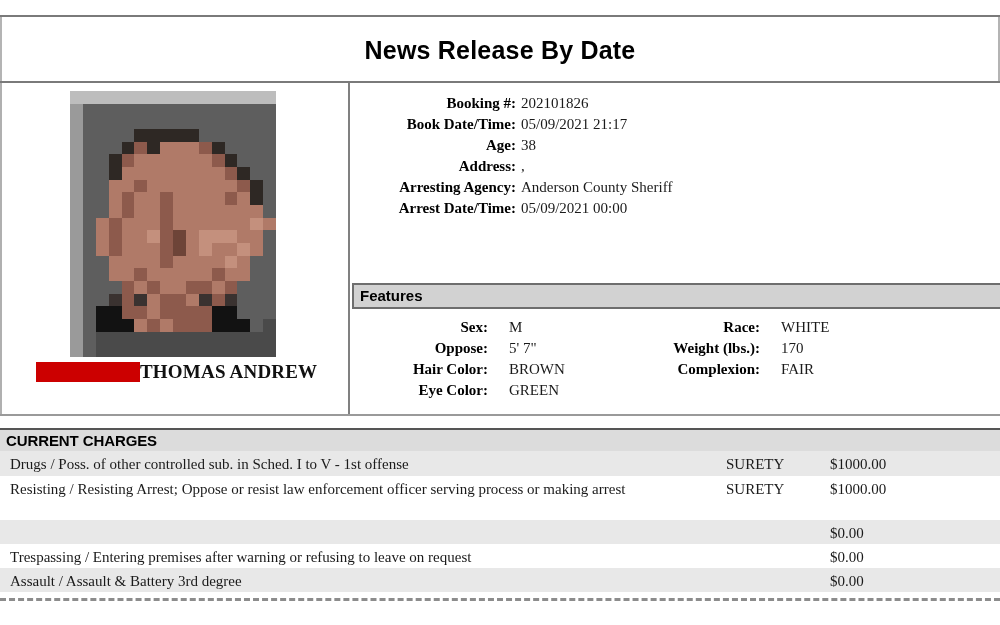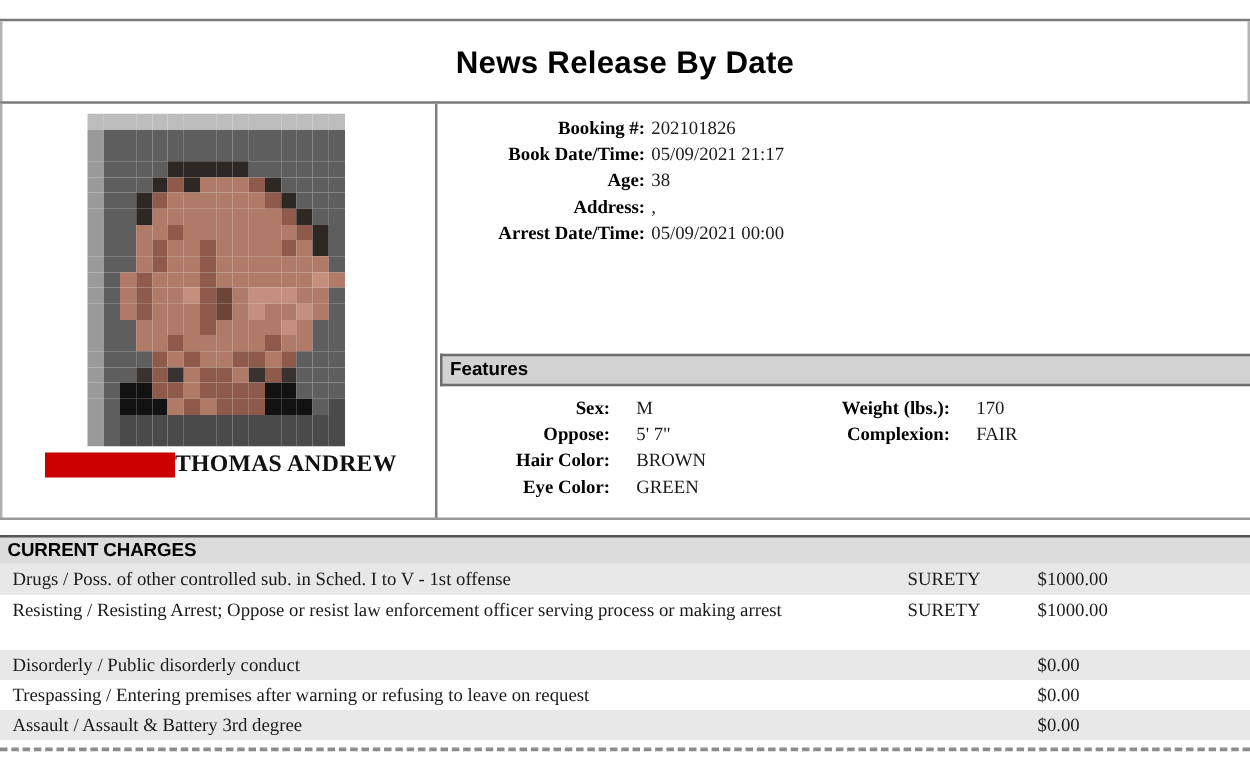--- a/index.html
+++ b/index.html
@@ -612,35 +612,37 @@
 
   <div class="photo-caption">
     <span class="redact redact-caption"></span><span class="caption-name">THOMAS ANDREW</span>
   </div>
 
   <div class="info-block" id="info-block">
       <div class="info-row"><span class="info-label">Booking #:</span><span class="info-value">202101826</span></div>
       <div class="info-row"><span class="info-label">Book Date/Time:</span><span class="info-value">05/09/2021 21:17</span></div>
       <div class="info-row"><span class="info-label">Age:</span><span class="info-value">38</span></div>
       <div class="info-row"><span class="info-label">Address:</span><span class="info-value">,</span></div>
+      <div class="info-row"><span class="info-label">Arresting Agency:</span><span class="info-value">Anderson County Sheriff</span></div>
       <div class="info-row"><span class="info-label">Arrest Date/Time:</span><span class="info-value">05/09/2021 00:00</span></div>
     </div>
 
   <div class="features-box">
     <div class="features-head">
       <span>Features</span>
     </div>
     <div class="features-body">
       <div class="feat-col feat-col-left" id="feat-left">
           <div class="feat-row"><span class="feat-label">Sex:</span><span class="feat-value">M</span></div>
           <div class="feat-row"><span class="feat-label">Oppose:</span><span class="feat-value">5'  7"</span></div>
           <div class="feat-row"><span class="feat-label">Hair Color:</span><span class="feat-value">BROWN</span></div>
           <div class="feat-row"><span class="feat-label">Eye Color:</span><span class="feat-value">GREEN</span></div>
         </div>
       <div class="feat-col feat-col-right" id="feat-right">
+          <div class="feat-row"><span class="feat-label">Race:</span><span class="feat-value">WHITE</span></div>
           <div class="feat-row"><span class="feat-label">Weight (lbs.):</span><span class="feat-value">170</span></div>
           <div class="feat-row"><span class="feat-label">Complexion:</span><span class="feat-value">FAIR</span></div>
         </div>
     </div>
   </div>
 
   <div class="panel-rule-bottom"></div>
 </div>
 
 <div class="charges">
@@ -652,21 +654,20 @@
         <div class="charge-desc">Drugs / Poss. of other controlled sub. in Sched. I  to V - 1st offense</div>
         <div class="charge-type">SURETY</div>
         <div class="charge-amount">$1000.00</div>
       </div>
       <div class="charge-row plain" style="height: 44px;">
         <div class="charge-desc">Resisting / Resisting Arrest; Oppose or resist law enforcement officer serving process or making arrest</div>
         <div class="charge-type">SURETY</div>
         <div class="charge-amount">$1000.00</div>
       </div>
       <div class="charge-row shade" style="height: 24px;">
-        <div class="charge-desc">Disorderly / Public disorderly conduct</div>
         <div class="charge-type"></div>
         <div class="charge-amount">$0.00</div>
       </div>
       <div class="charge-row plain" style="height: 24px;">
         <div class="charge-desc">Trespassing / Entering premises after warning or refusing to leave on request</div>
         <div class="charge-type"></div>
         <div class="charge-amount">$0.00</div>
       </div>
       <div class="charge-row shade" style="height: 24px;">
         <div class="charge-desc">Assault / Assault &amp; Battery 3rd degree</div>

